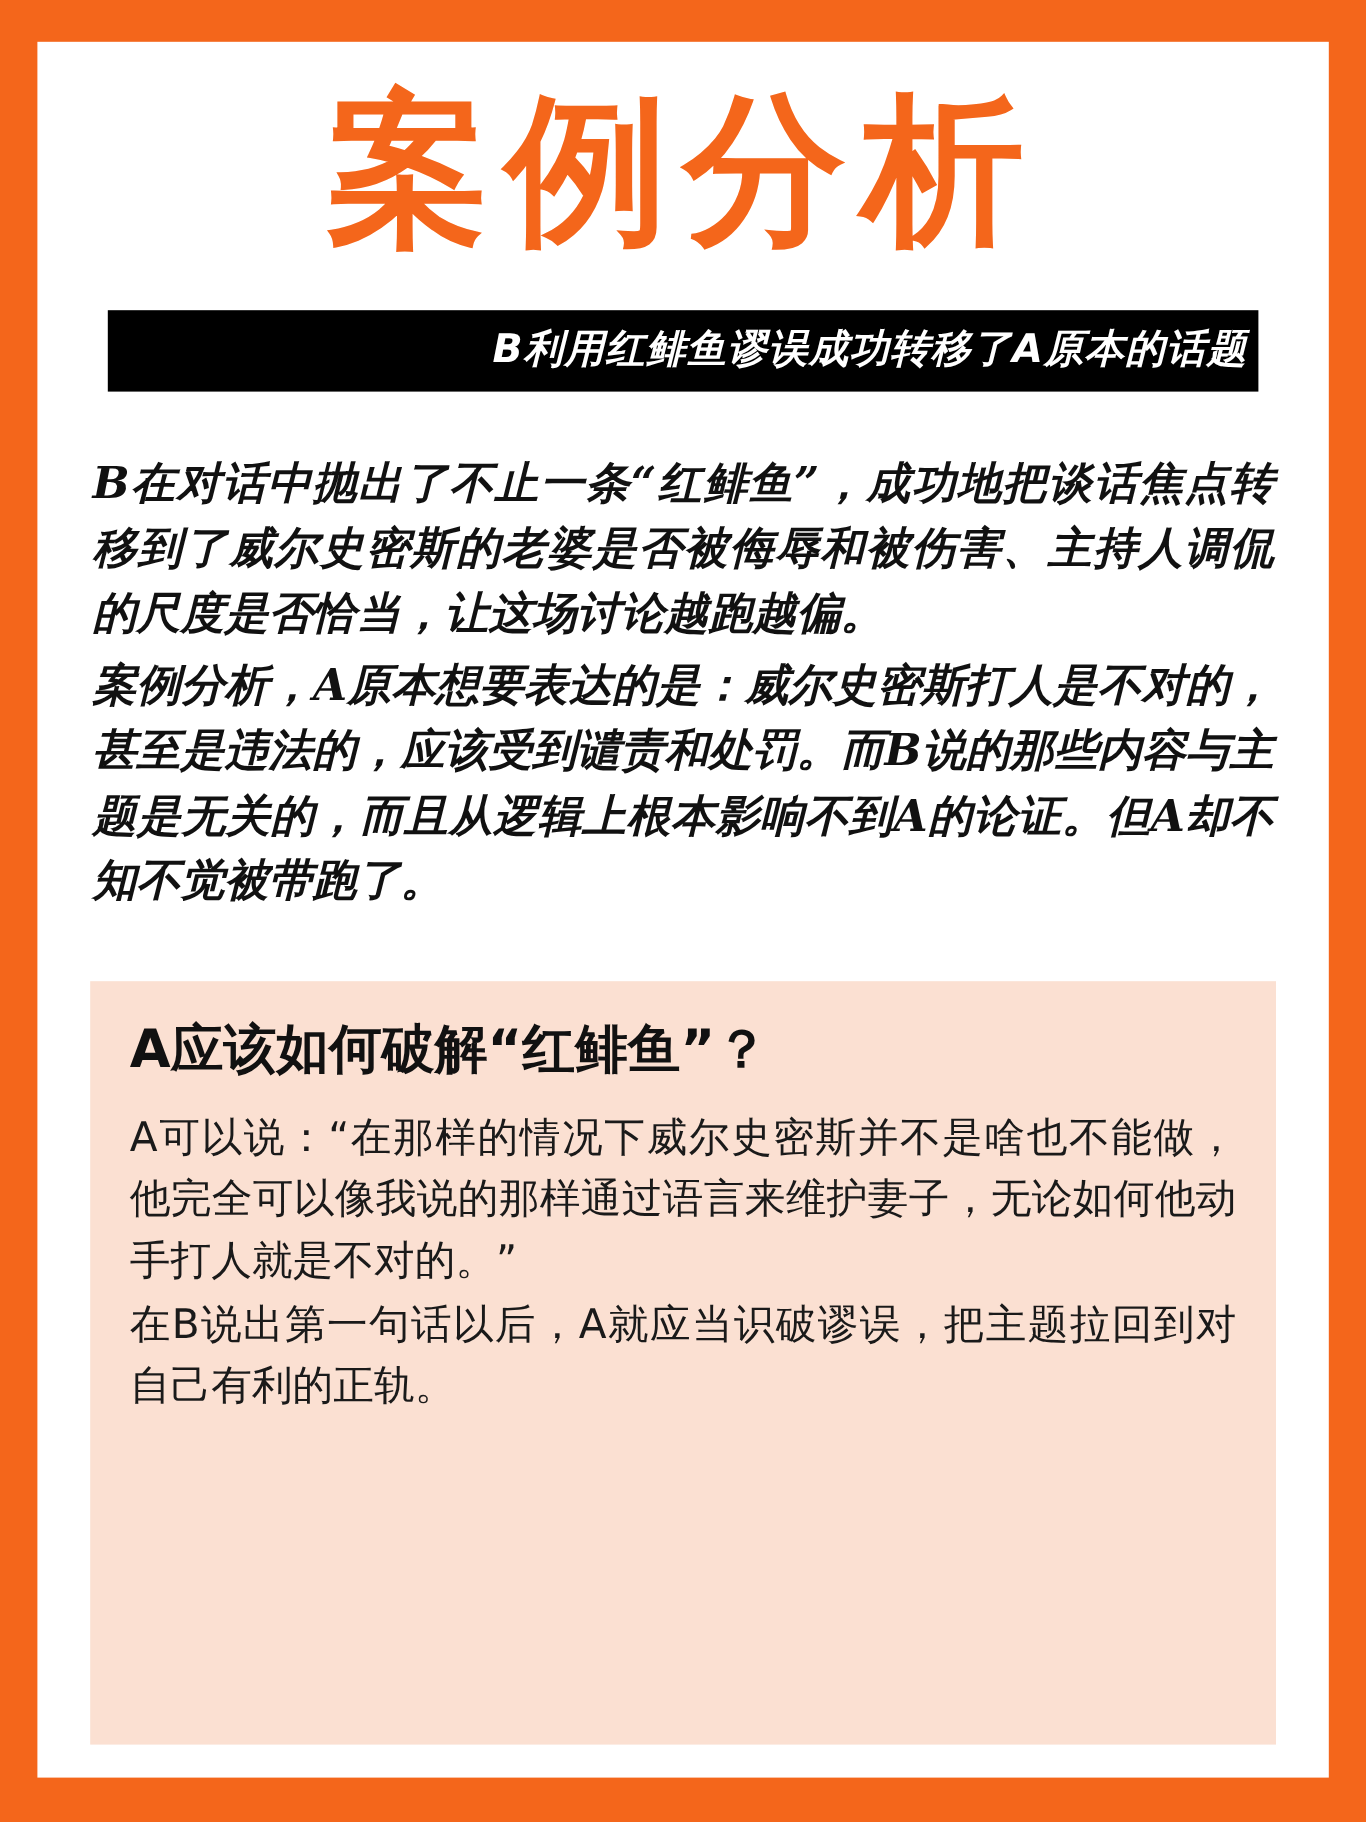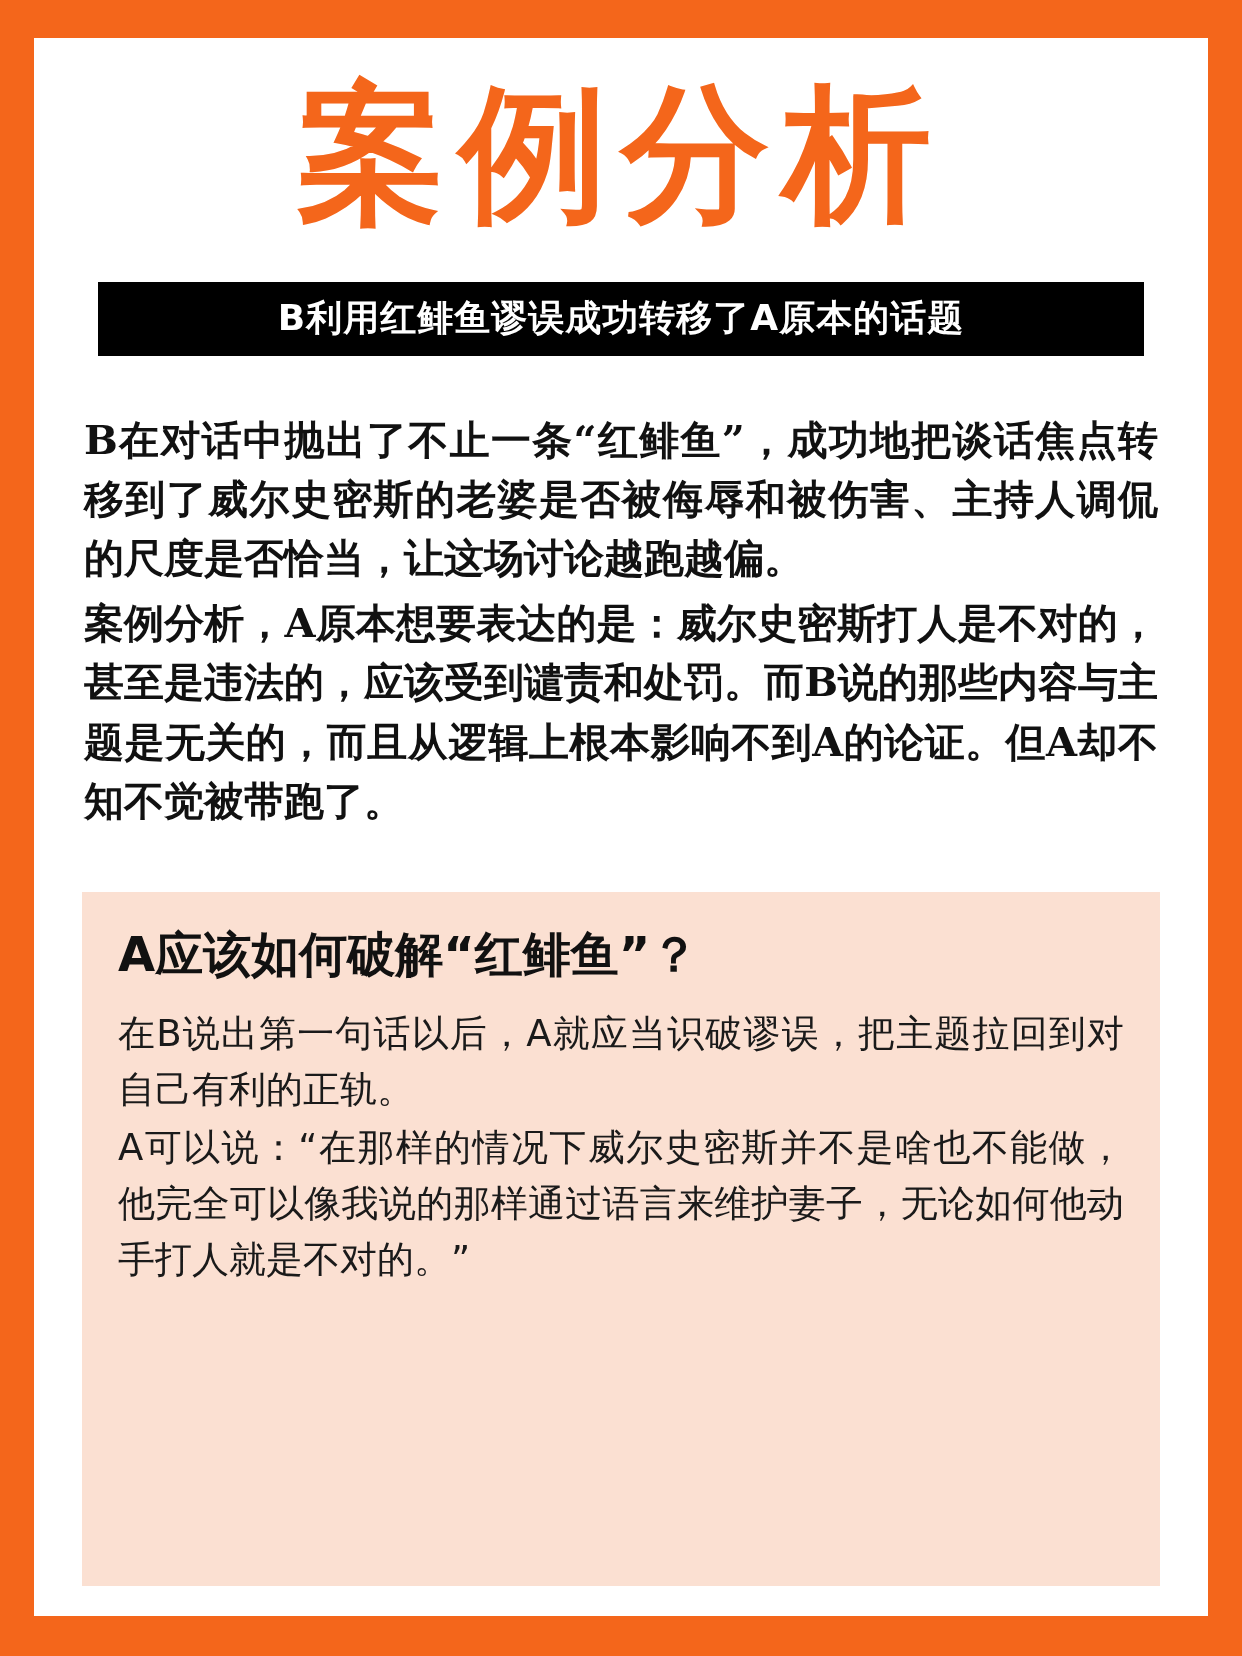--- a/index.html
+++ b/index.html
@@ -41,21 +41,22 @@
     color: #F4661B;
     letter-spacing: 14px;
     text-align: center;
     margin: 8px 0 0 0;
     white-space: nowrap;
   }
   .subtitle-bar {
     background: #000000;
     margin: 26px 18px 0 18px;
     padding: 16px 10px 18px 10px;
-    text-align: center;
+    text-align: right;
+    font-style: italic;
   }
   .subtitle-bar span {
     color: #FFFFFF;
     font-family: "DejaVu Sans", "Liberation Sans", sans-serif;
     font-weight: bold;
     font-size: 36px;
     letter-spacing: 1px;
     line-height: 1.1;
     white-space: nowrap;
   }
@@ -63,20 +64,21 @@
     margin: 26px 4px 0 4px;
     font-family: "DejaVu Serif", "Liberation Serif", serif;
     font-weight: bold;
     color: #111111;
     font-size: 40px;
     line-height: 1.48;
     text-align: justify;
   }
   .body-block p {
     margin: 0;
+    font-style: italic;
   }
   .body-block p + p {
     margin-top: 6px;
   }
   .highlight-box {
     margin: 34px 2px 0 2px;
     background: #FBE0D2;
     padding: 34px 36px 36px 36px;
     flex: 1;
   }
@@ -115,19 +117,19 @@
     </div>
 
     <div class="body-block">
       <p>B在对话中抛出了不止一条“红鲱鱼”，成功地把谈话焦点转移到了威尔史密斯的老婆是否被侮辱和被伤害、主持人调侃的尺度是否恰当，让这场讨论越跑越偏。</p>
       <p>案例分析，A原本想要表达的是：威尔史密斯打人是不对的，甚至是违法的，应该受到谴责和处罚。而B说的那些内容与主题是无关的，而且从逻辑上根本影响不到A的论证。但A却不知不觉被带跑了。</p>
     </div>
 
     <div class="highlight-box">
       <div class="highlight-title">A应该如何破解“红鲱鱼”？</div>
       <div class="highlight-text">
+        <p>A可以说：“在那样的情况下威尔史密斯并不是啥也不能做，他完全可以像我说的那样通过语言来维护妻子，无论如何他动手打人就是不对的。”</p>
         <p>在B说出第一句话以后，A就应当识破谬误，把主题拉回到对自己有利的正轨。</p>
-        <p>A可以说：“在那样的情况下威尔史密斯并不是啥也不能做，他完全可以像我说的那样通过语言来维护妻子，无论如何他动手打人就是不对的。”</p>
       </div>
     </div>
 
   </div>
 </div>
 
 </body></html>

